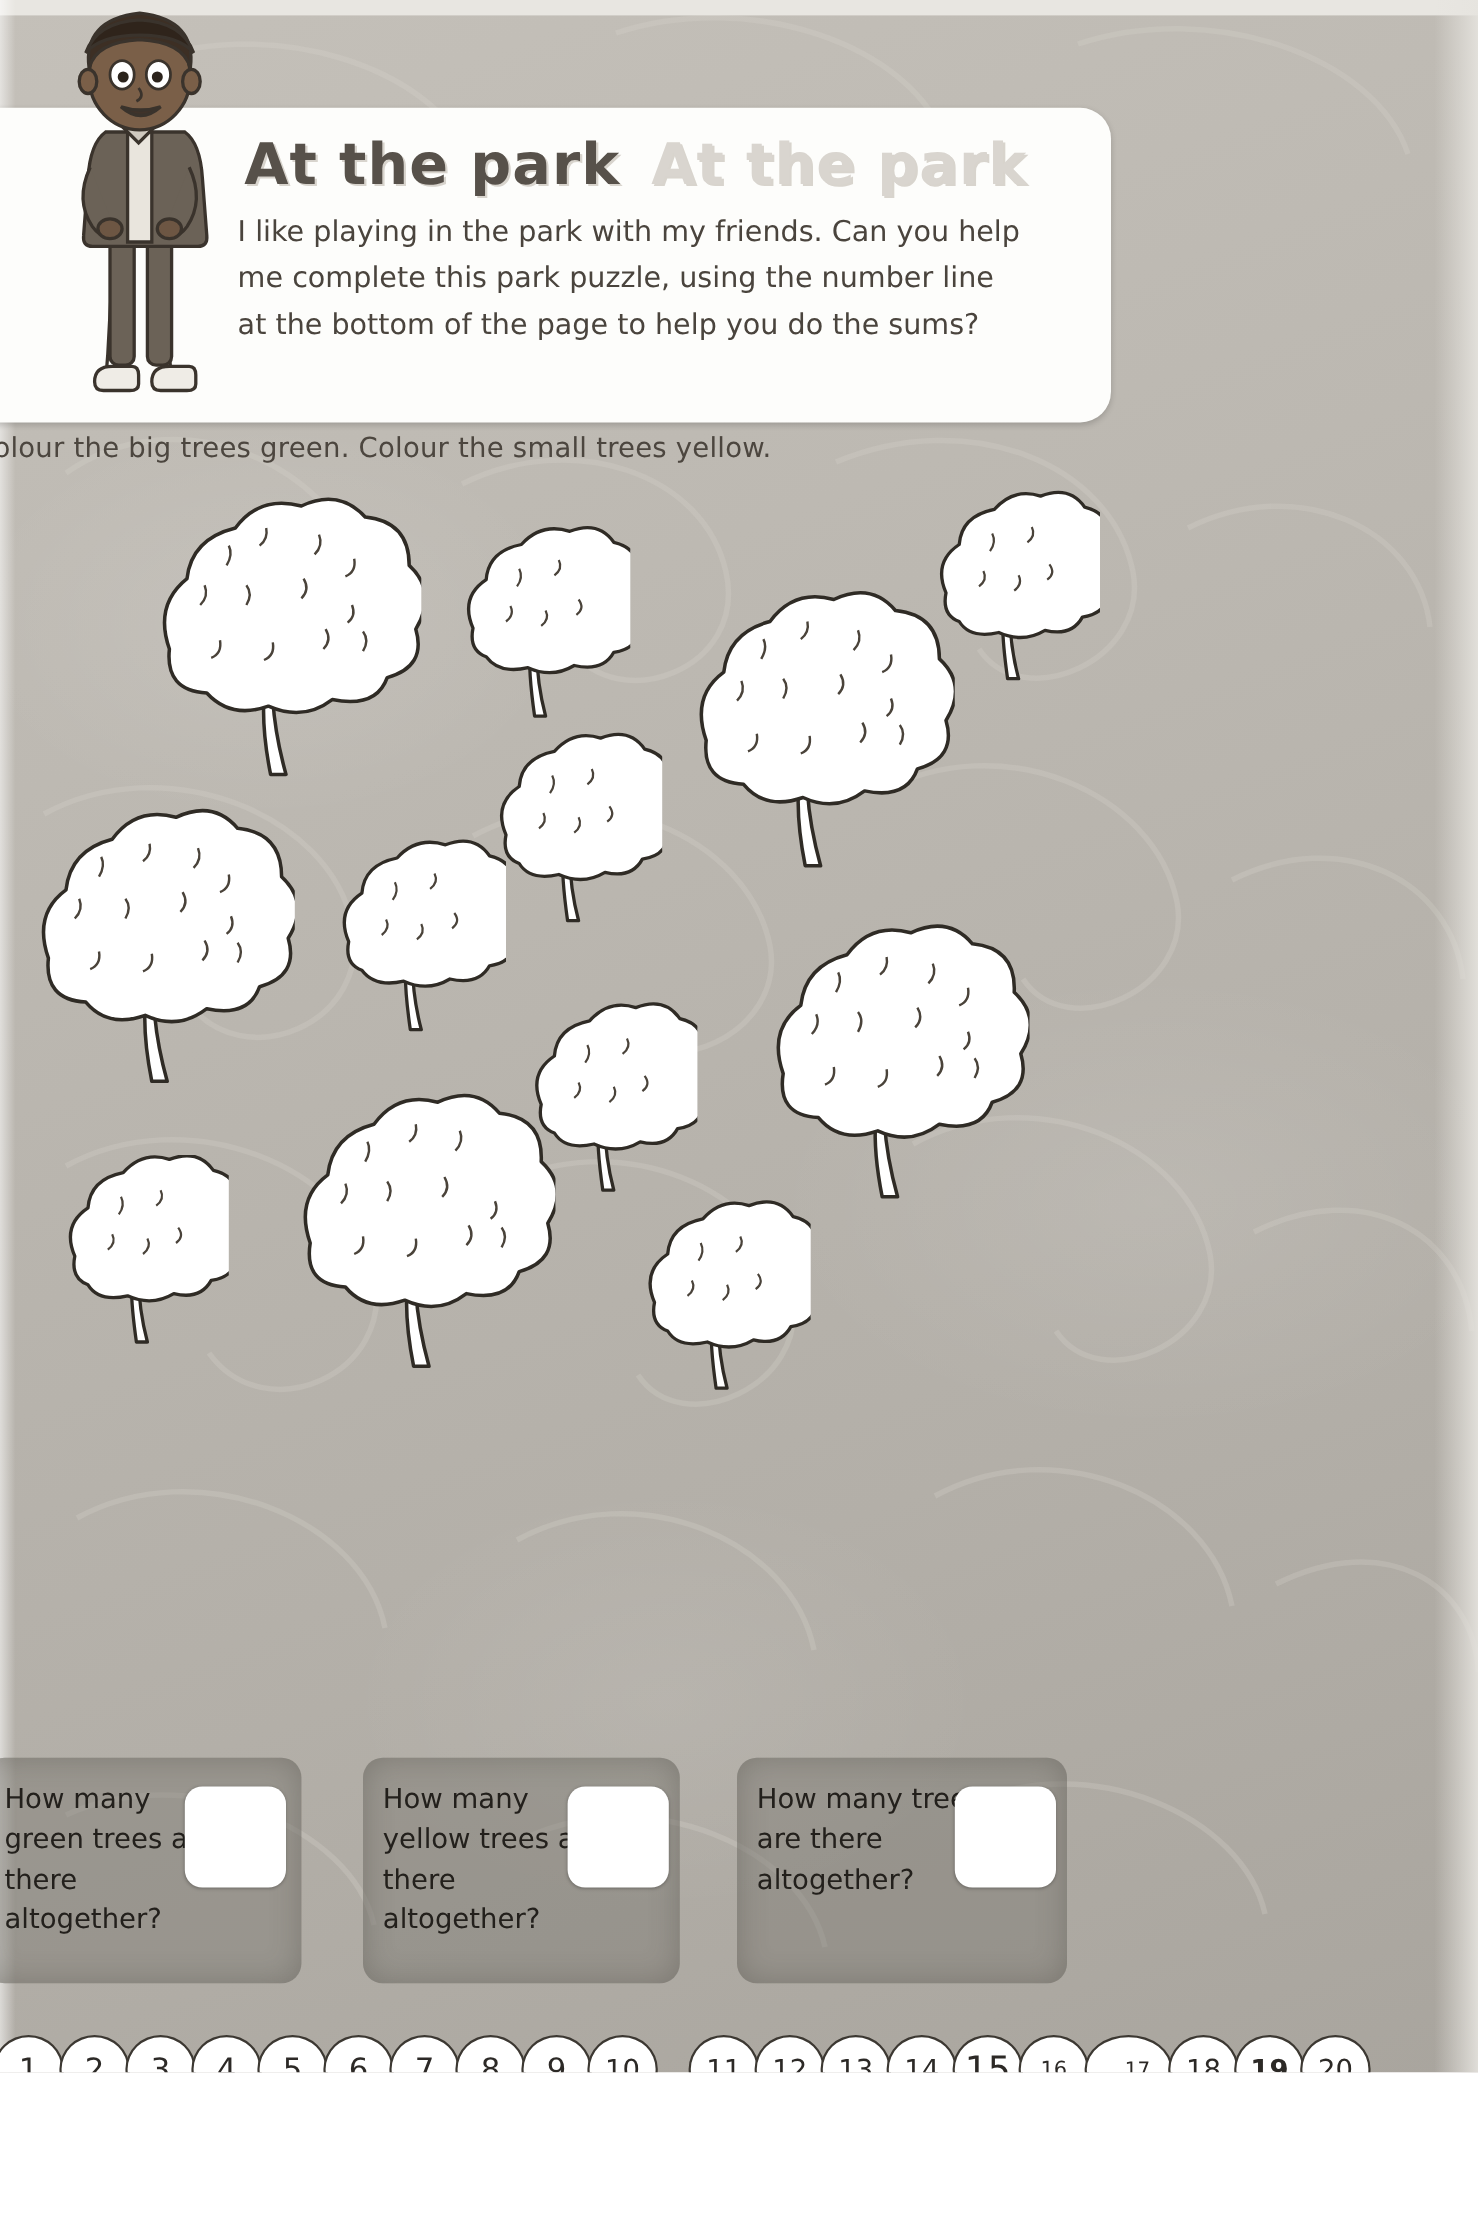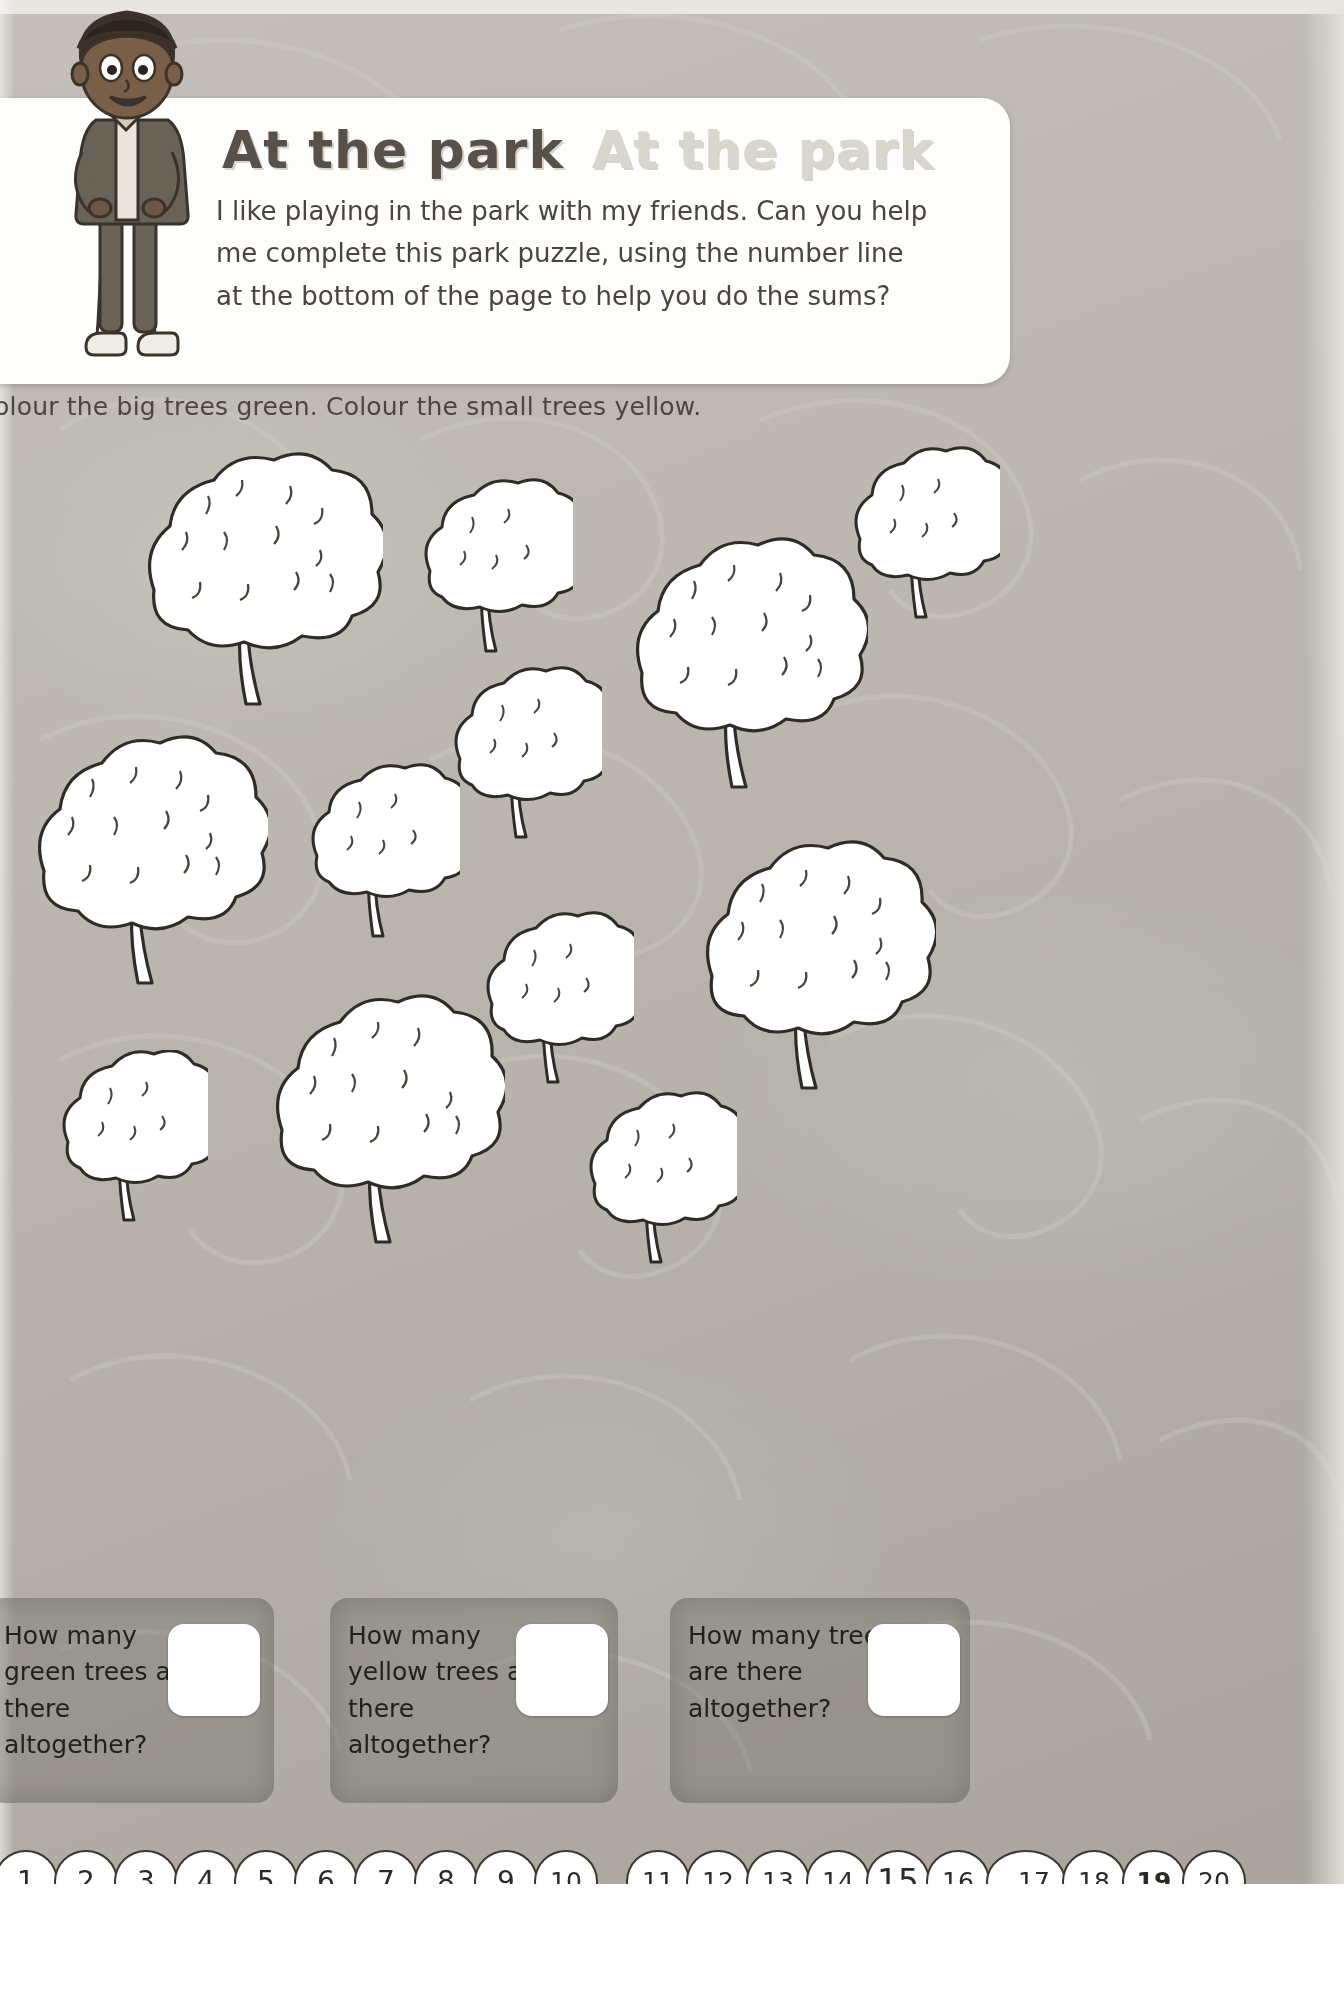--- a/index.html
+++ b/index.html
@@ -498,22 +498,22 @@
       <div class="num">6</div>
       <div class="num">7</div>
       <div class="num">8</div>
       <div class="num">9</div>
       <div class="num" style="font-size: 25px;">10</div>
       <div class="num" style="font-size: 25px; margin-left: 32px;">11</div>
       <div class="num" style="font-size: 25px;">12</div>
       <div class="num" style="font-size: 25px; text-align: right;">13</div>
       <div class="num" style="font-size: 25px;">14</div>
       <div class="num" style="font-size: 33px;">15</div>
-      <div class="num" style="font-size: 25px;">16</div>
-      <div class="num" style="font-size: 25px; padding-left: 16px;">17</div>
+      <div class="num" style="font-size: 19px;">16</div>
+      <div class="num" style="font-size: 18px; padding-left: 16px;">17</div>
       <div class="num" style="font-size: 25px; text-align: center;">18</div>
       <div class="num" style="font-size: 25px; font-weight: bold;">19</div>
       <div class="num" style="font-size: 25px;">20</div>
     </div>
 
   <div class="page-number">14</div>
 
 </div>
 
 </body></html>

